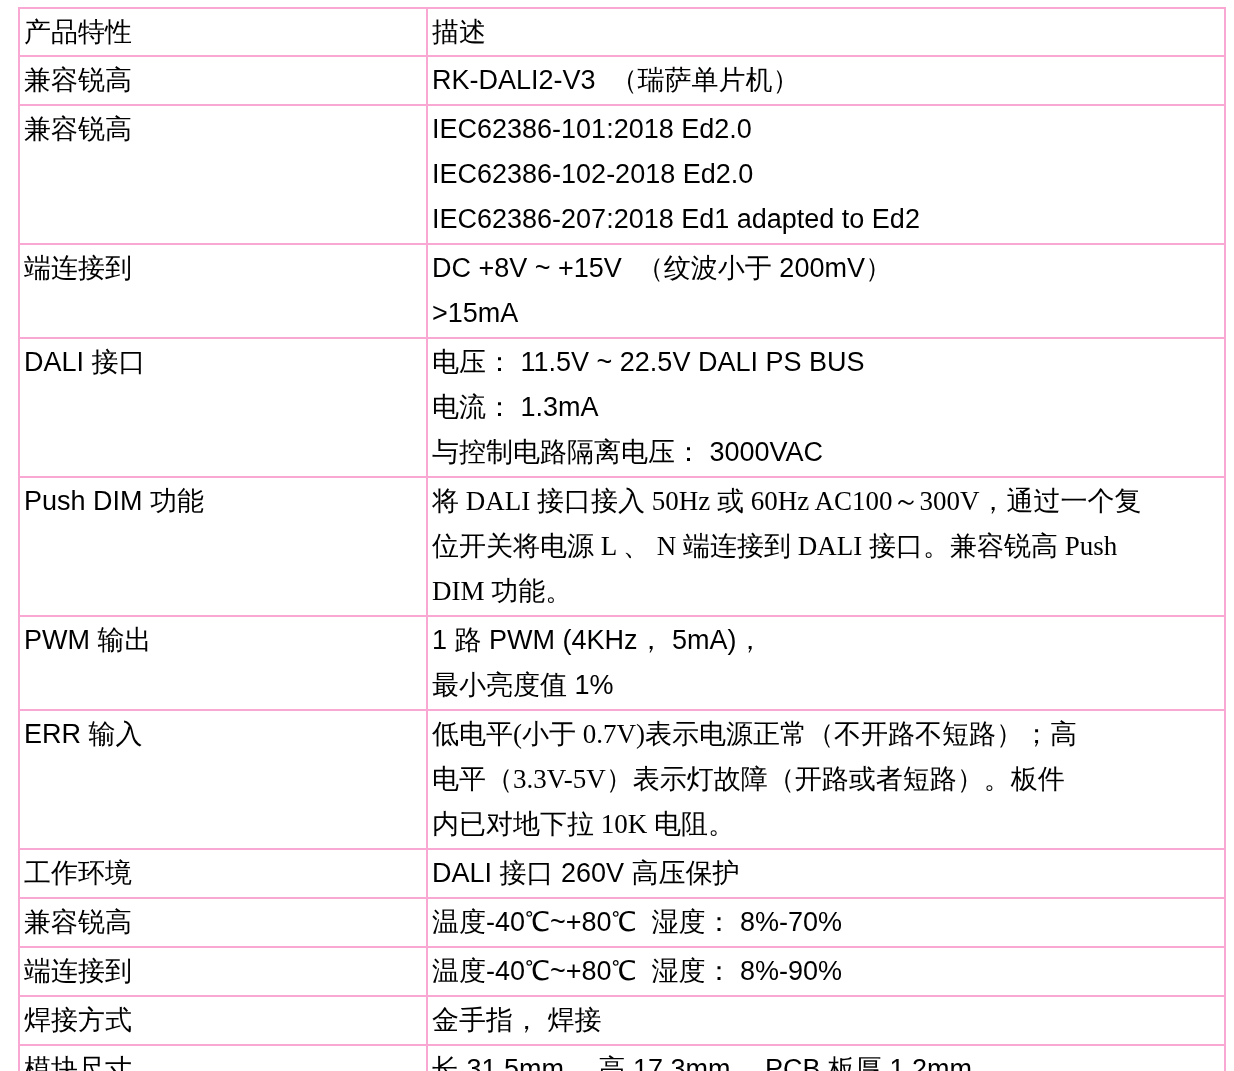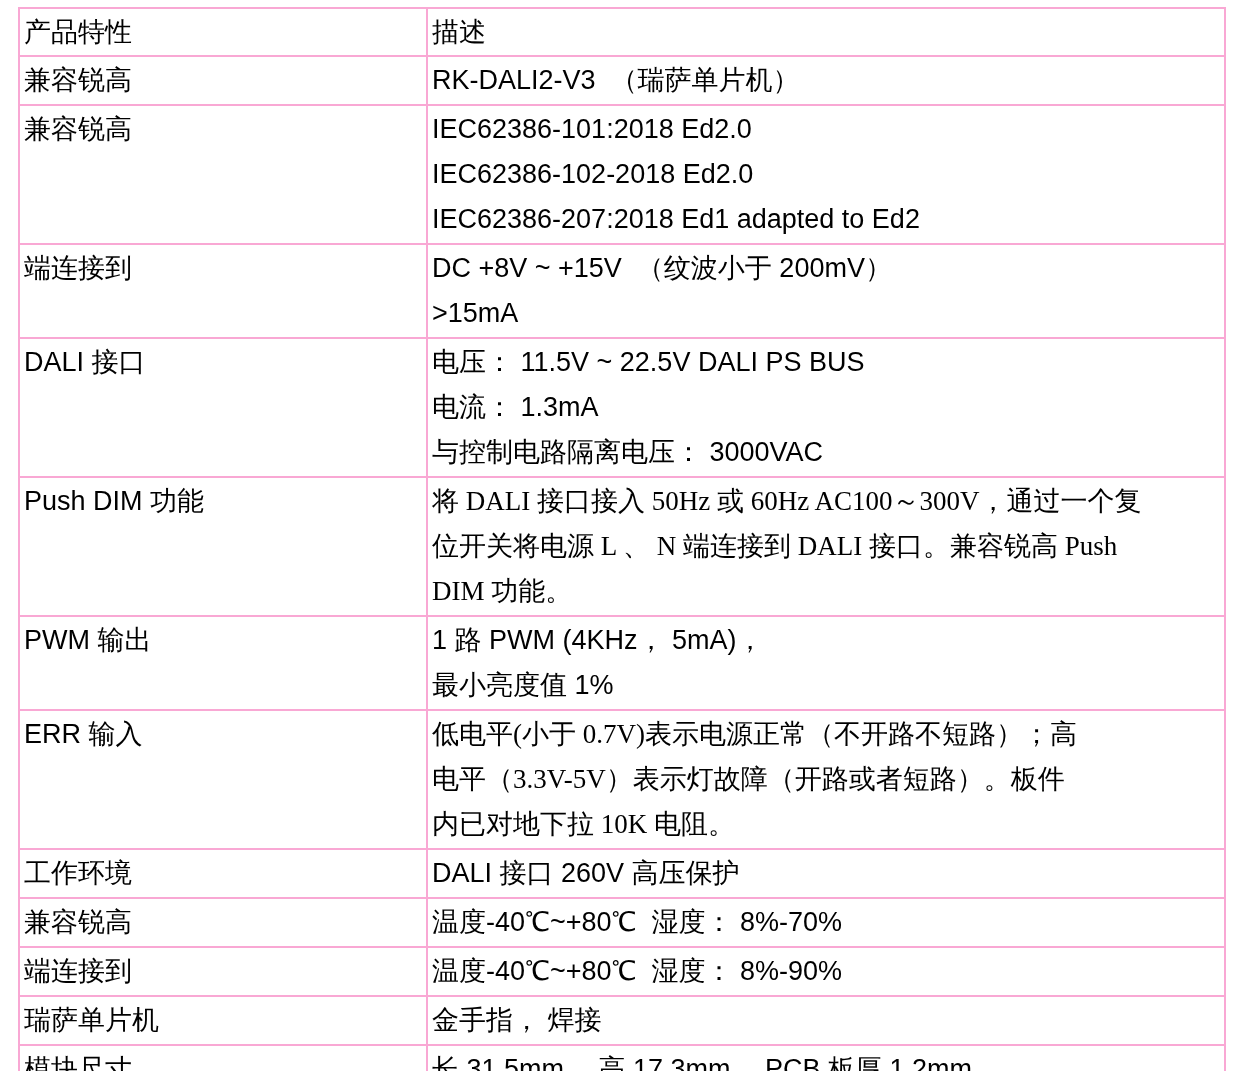--- a/index.html
+++ b/index.html
@@ -147,21 +147,21 @@
       <tr>
         <td class="feature">
           <div class="cell-text">端连接到</div>
         </td>
         <td class="desc">
           <div class="line">温度-40℃~+80℃  湿度： 8%-90%</div>
         </td>
       </tr>
       <tr>
         <td class="feature">
-          <div class="cell-text">瑞萨单片机</div>
+          <div class="cell-text">焊接方式</div>
         </td>
         <td class="desc">
           <div class="line">金手指， 焊接</div>
         </td>
       </tr>
       <tr>
         <td class="feature">
           <div class="cell-text">模块尺寸</div>
         </td>
         <td class="desc">

